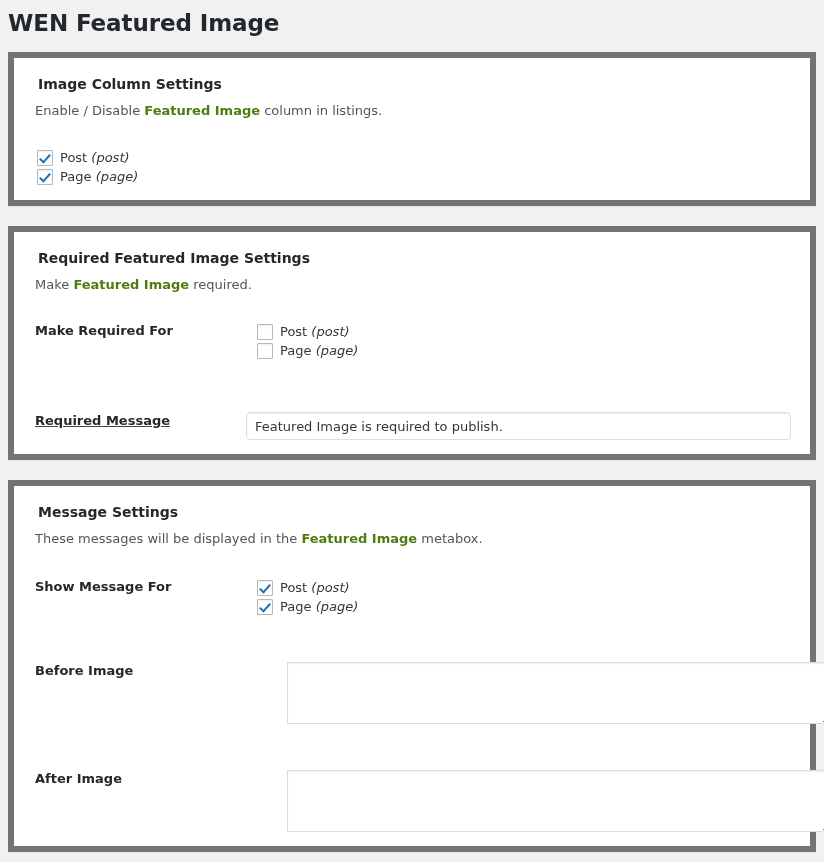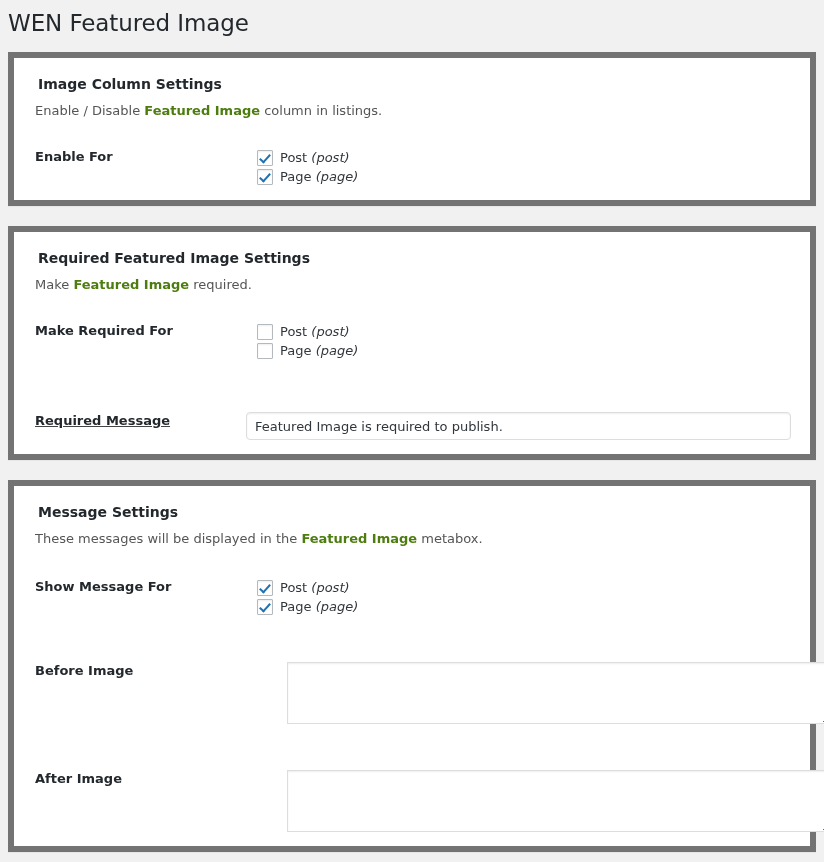--- a/index.html
+++ b/index.html
@@ -14,21 +14,21 @@
     font-size: 13px;
     color: #444;
     overflow: hidden;
   }
 
   
   .page-title {
     margin: 0;
     padding: 9px 0 14px 8px;
     font-size: 23px;
-    font-weight: 400;
+    font-weight: 700;
     line-height: 29px;
     color: #23282d;
     letter-spacing: -0.1px;
   }
 
   
   .card {
     margin: 0 8px 20px 8px;
     background: #ffffff;
     border: 6px solid #737373;
@@ -193,21 +193,20 @@
 <body>
 
 <h1 class="page-title">WEN Featured Image</h1>
 
 <div class="card">
   <div class="card-inner">
     <h2 class="section-heading">Image Column Settings</h2>
     <p class="section-desc"><span>Enable / Disable </span><b>Featured Image</b><span> column in listings.</span></p>
 
     <div class="form-row row-enable">
-      <div class="row-label">Enable For</div>
       <div class="row-field">
         <ul class="checkbox-list">
           <li class="checkbox-item">
             <span class="cb checked"></span>
             <span class="cb-label"><span>Post</span> <i>(post)</i></span>
           </li>
           <li class="checkbox-item">
             <span class="cb checked"></span>
             <span class="cb-label"><span>Page</span> <i>(page)</i></span>
           </li>

